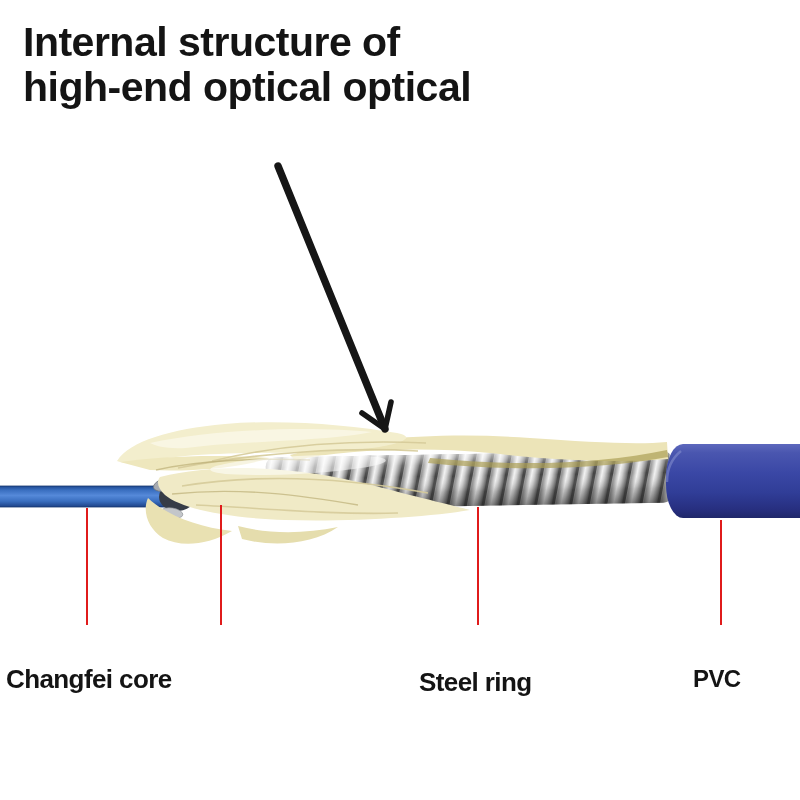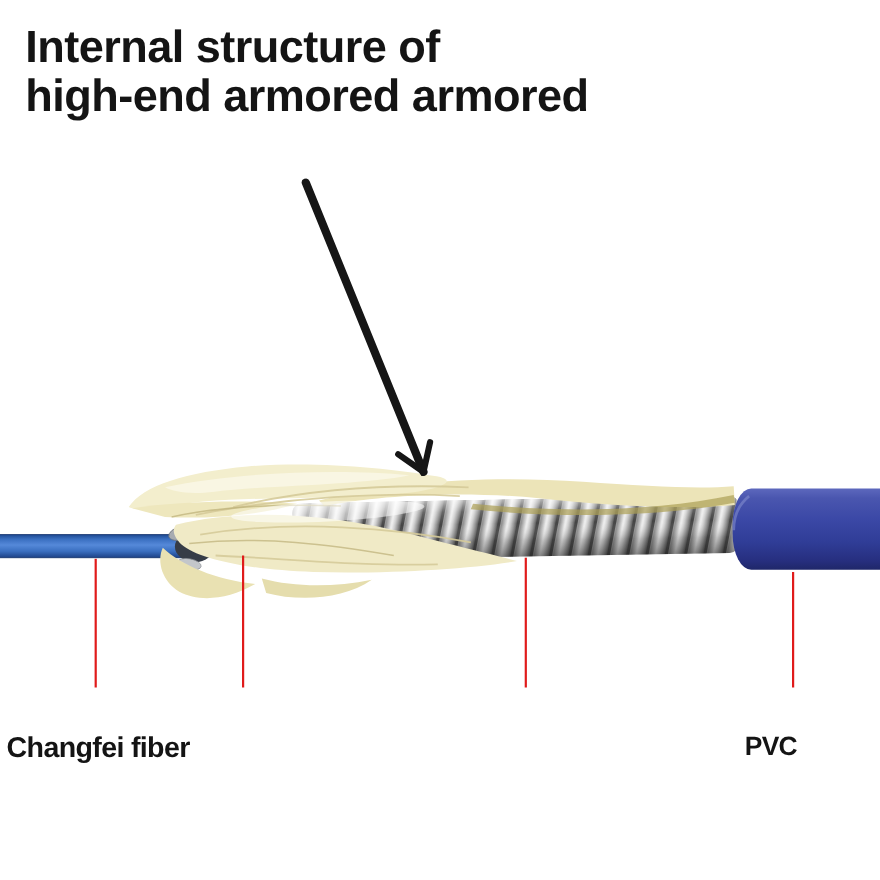--- a/index.html
+++ b/index.html
@@ -19,21 +19,21 @@
   }
   .lbl-sm{font-size:24px;}
 </style>
 </head>
 <body>
 
 <div class="stage">
 
   <div class="title">
     <div>Internal structure of</div>
-    <div>high-end armored armored</div>
+    <div>high-end optical optical</div>
   </div>
 
   <svg class="art" width="800" height="800" viewBox="0 0 800 800">
     <defs>
       <linearGradient id="coreGrad" x1="0" y1="0" x2="0" y2="1">
         <stop offset="0" stop-color="#1e4a92"></stop>
         <stop offset="0.2" stop-color="#3a6fc0"></stop>
         <stop offset="0.45" stop-color="#5589d9"></stop>
         <stop offset="0.72" stop-color="#3a6fc0"></stop>
         <stop offset="1" stop-color="#1c4186"></stop>
@@ -120,16 +120,17 @@
     </g>
 
     <g stroke="#e01b1b" stroke-width="2">
       <line x1="87" y1="508" x2="87" y2="625"></line>
       <line x1="221" y1="505" x2="221" y2="625"></line>
       <line x1="478" y1="507" x2="478" y2="625"></line>
       <line x1="721" y1="520" x2="721" y2="625"></line>
     </g>
   </svg>
 
-  <div class="lbl" style="left:6px;top:664px">Changfei fiber</div>
-  <div class="lbl lbl-sm" style="left:677px;top:665px">PVC</div>
+  <div class="lbl" style="left:6px;top:664px">Changfei core</div>
+  <div class="lbl" style="left:419px;top:667px">Steel ring</div>
+  <div class="lbl lbl-sm" style="left:693px;top:665px">PVC</div>
 
 </div>
 
 </body></html>

